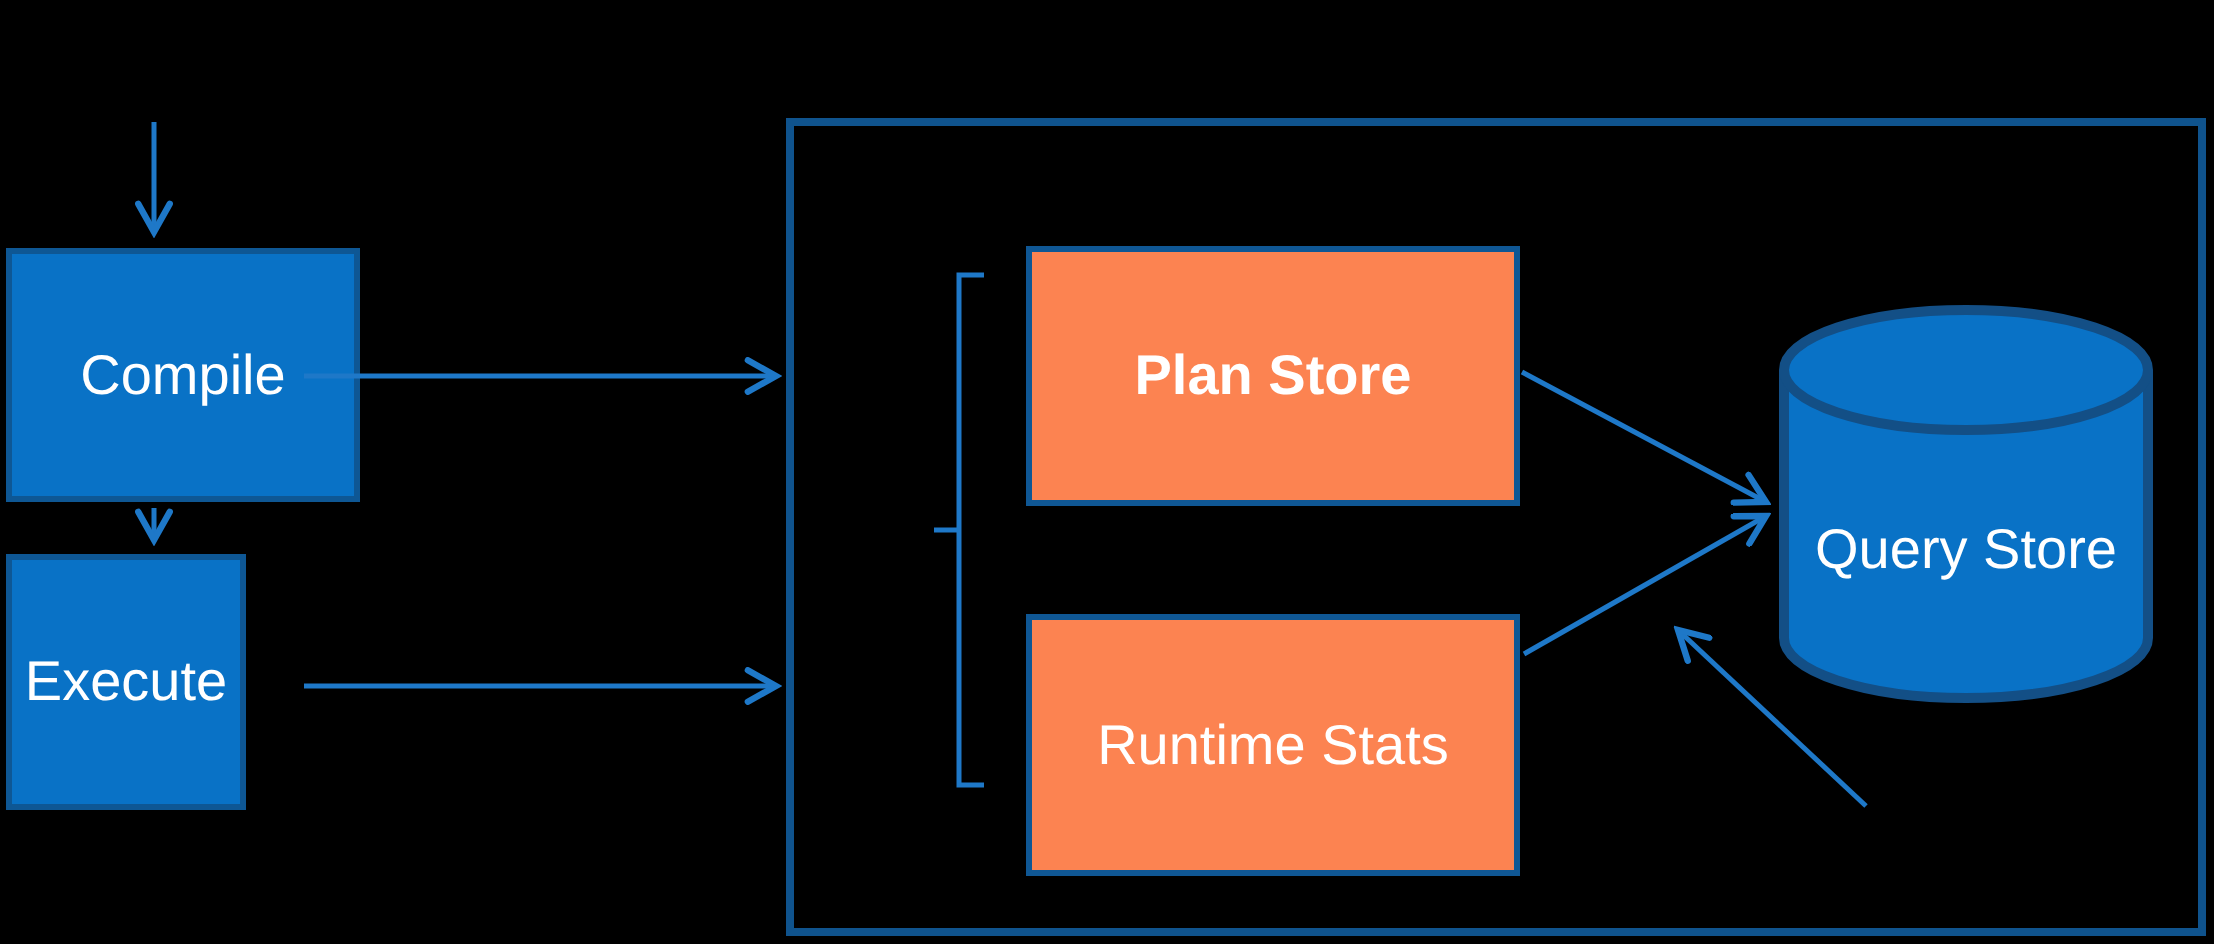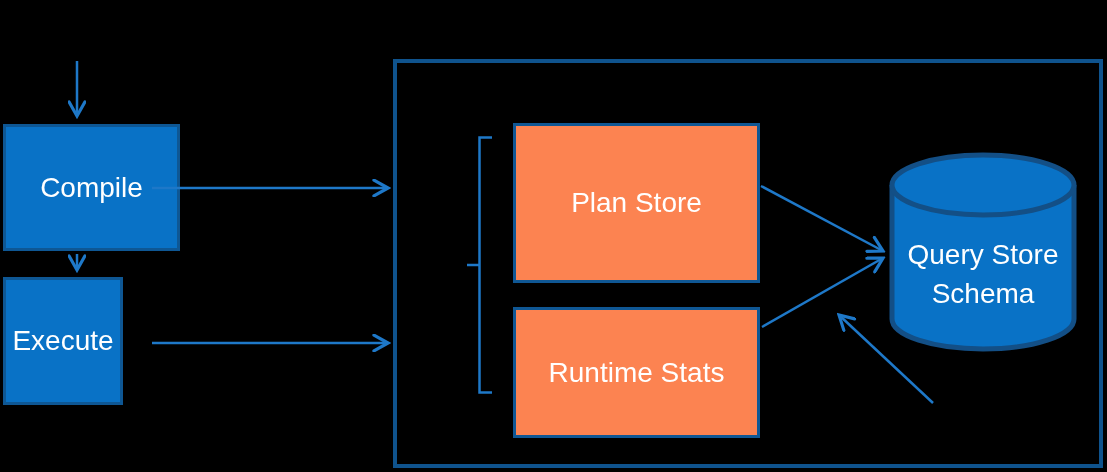--- a/index.html
+++ b/index.html
@@ -38,21 +38,21 @@
   #execute-node  { left: 3px;   top: 277px; width: 120px; height: 128px; }
   #container-box {
     position: absolute;
     left: 393px; top: 59px;
     width: 710px; height: 409px;
     box-sizing: border-box;
     border: 4px solid #0F538D;
     background: transparent;
     z-index: 1;
   }
-  #plan-store-node    { left: 513px; top: 123px; width: 247px; height: 160px; }
+  #plan-store-node    { left: 513px; top: 123px; width: 247px; height: 130px; font-weight: bold; }
   #runtime-stats-node { left: 513px; top: 276px; width: 247px; height: 131px; margin-top: 31px; }
 
   #connector-layer {
     position: absolute;
     left: 0; top: 0;
     width: 1107px; height: 472px;
     z-index: 3;
     pointer-events: none;
   }
   #cylinder-svg {
@@ -96,21 +96,20 @@
   <div id="runtime-stats-node" class="node orange-node">
     <span>Runtime Stats</span>
   </div>
 
   <svg id="cylinder-svg" viewBox="0 0 190 202">
     <path d="M4,34 L4,168 A91,30 0 0 0 186,168 L186,34" fill="#0972C6" stroke="#134F86" stroke-width="5" stroke-linejoin="round"></path>
     <ellipse cx="95" cy="34" rx="91" ry="30" fill="#0972C6" stroke="#134F86" stroke-width="5"></ellipse>
   </svg>
   <div id="cylinder-label">
     <span>Query Store</span>
-    <span>Schema</span>
   </div>
 
   <svg id="connector-layer" viewBox="0 0 1107 472">
     <defs>
       <marker id="chev" viewBox="0 0 10 10" refX="8.5" refY="5" markerWidth="7.5" markerHeight="7.5" orient="auto">
         <path d="M1,0.8 L8.5,5 L1,9.2" fill="none" stroke="#1E78C8" stroke-width="1.7" stroke-linecap="round"></path>
       </marker>
     </defs>
 
     <line x1="77" y1="61" x2="77" y2="116" stroke="#1E78C8" stroke-width="2.5" marker-end="url(#chev)"></line>

